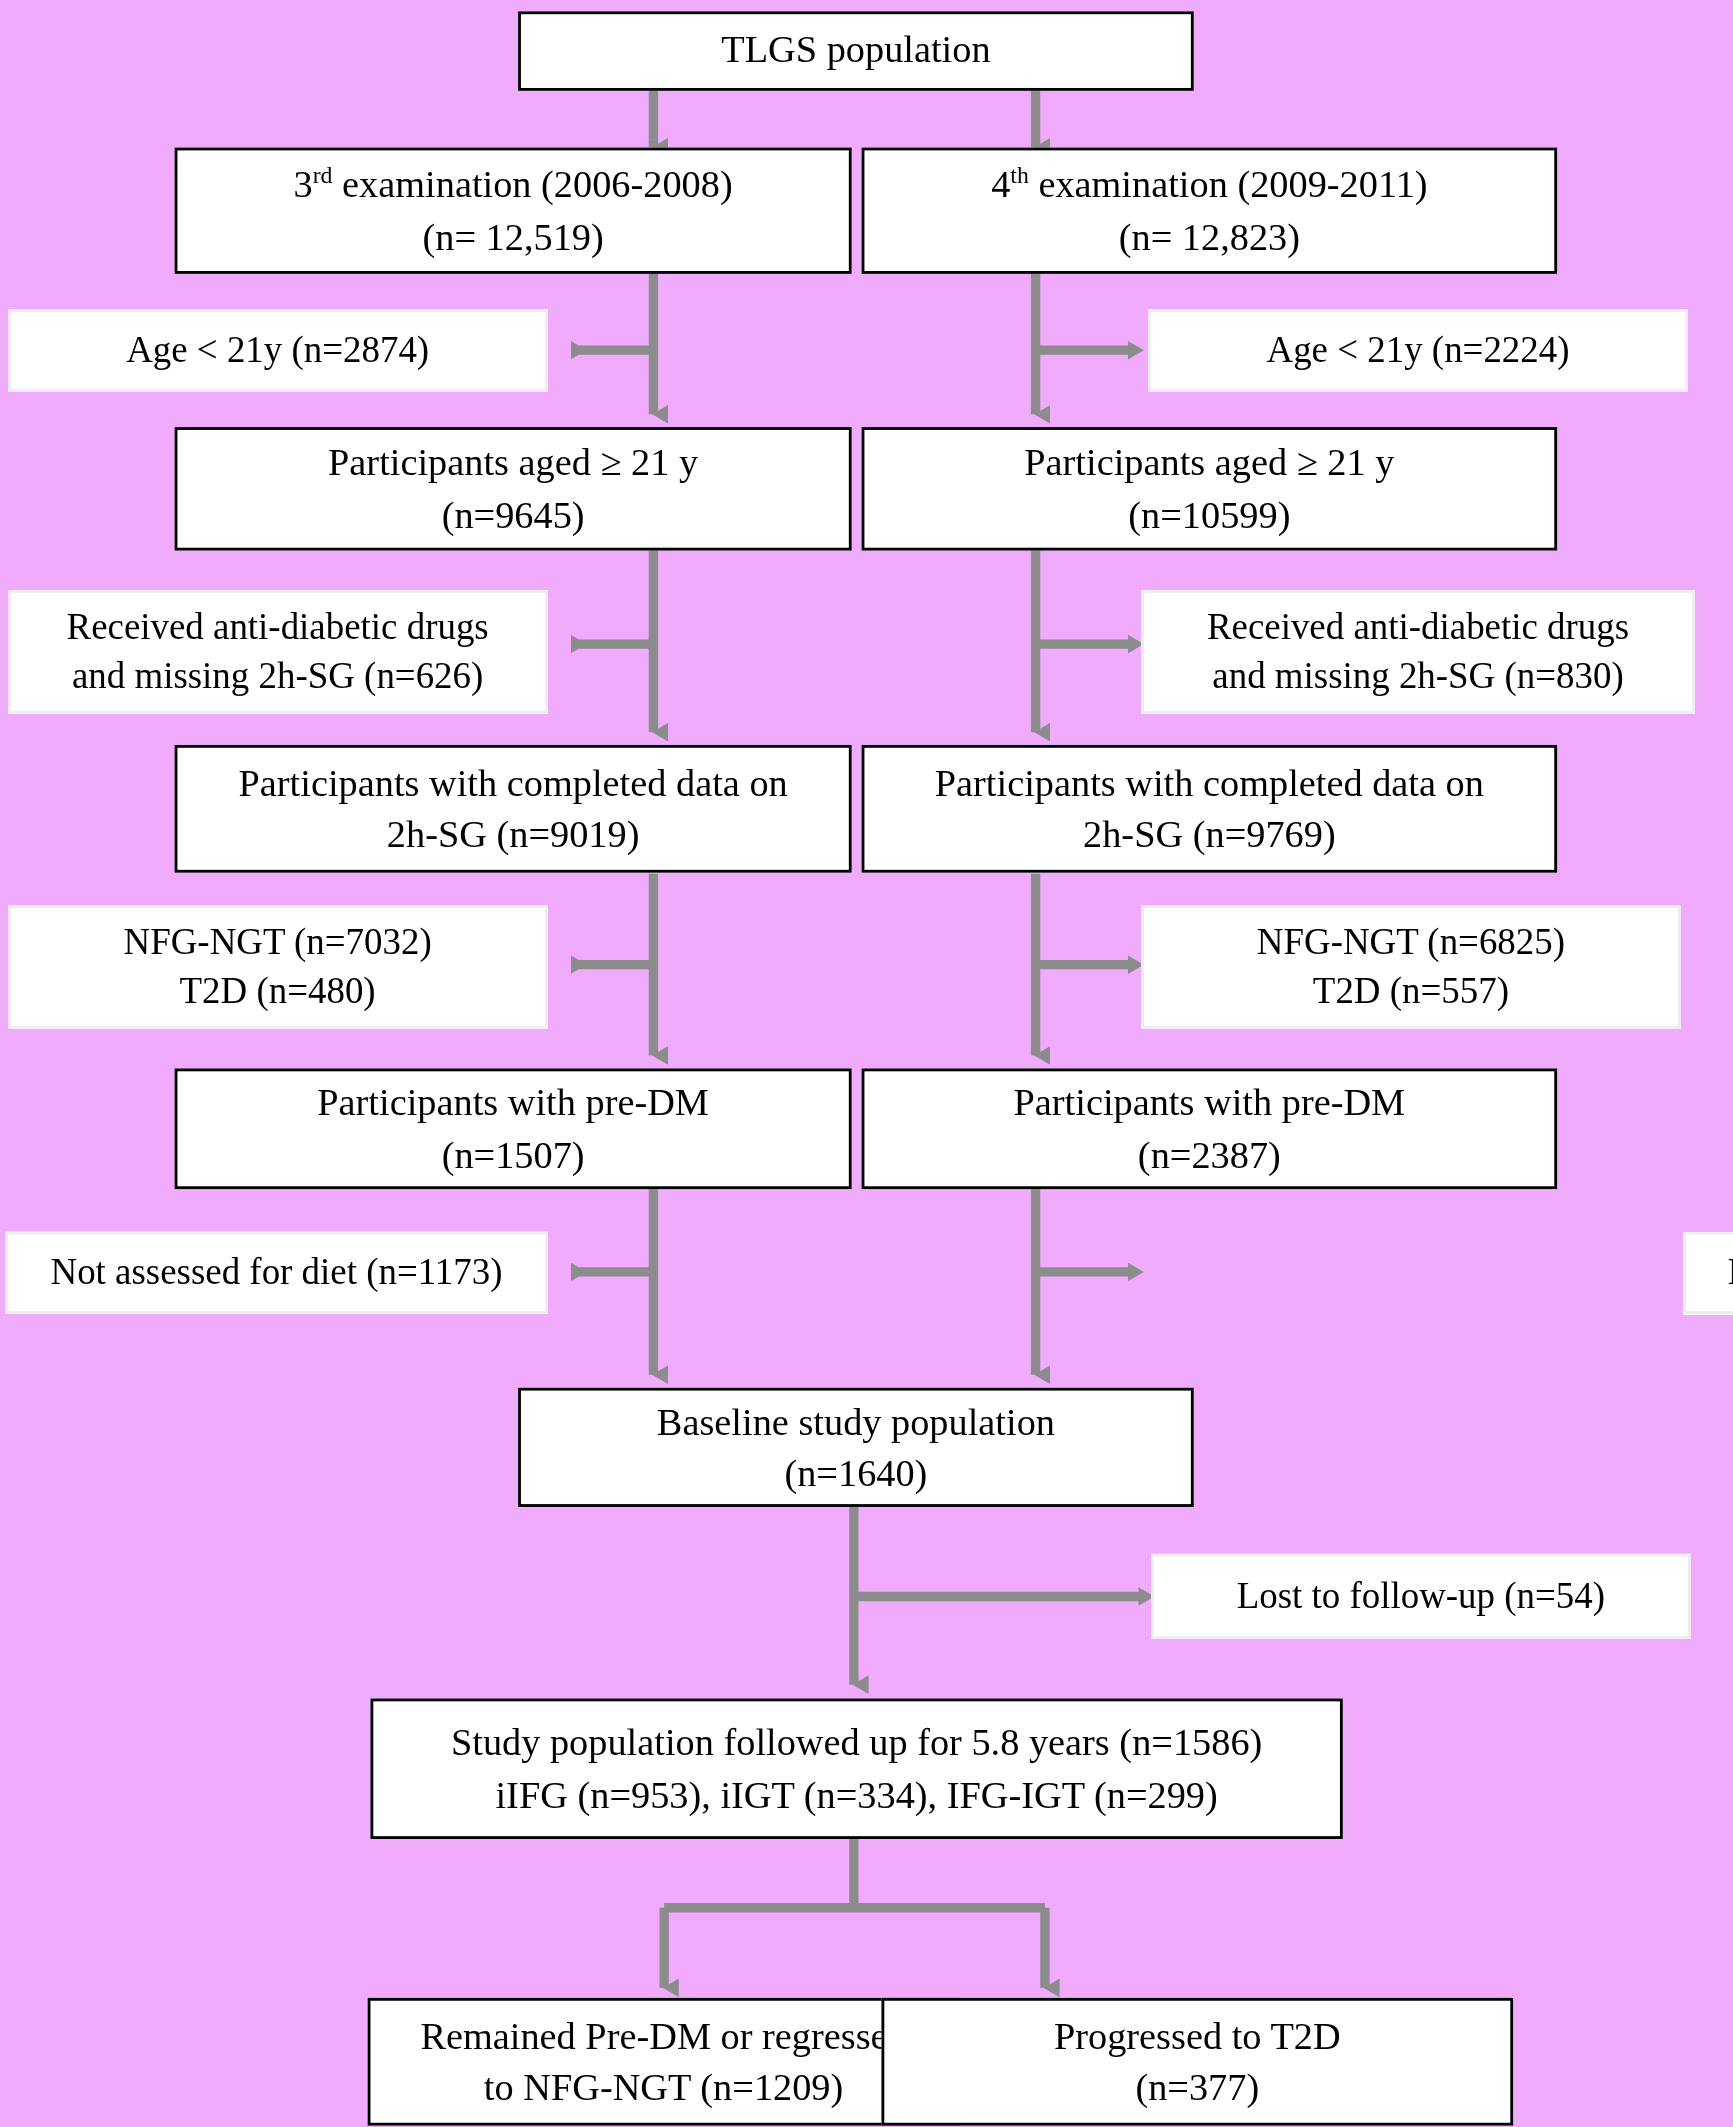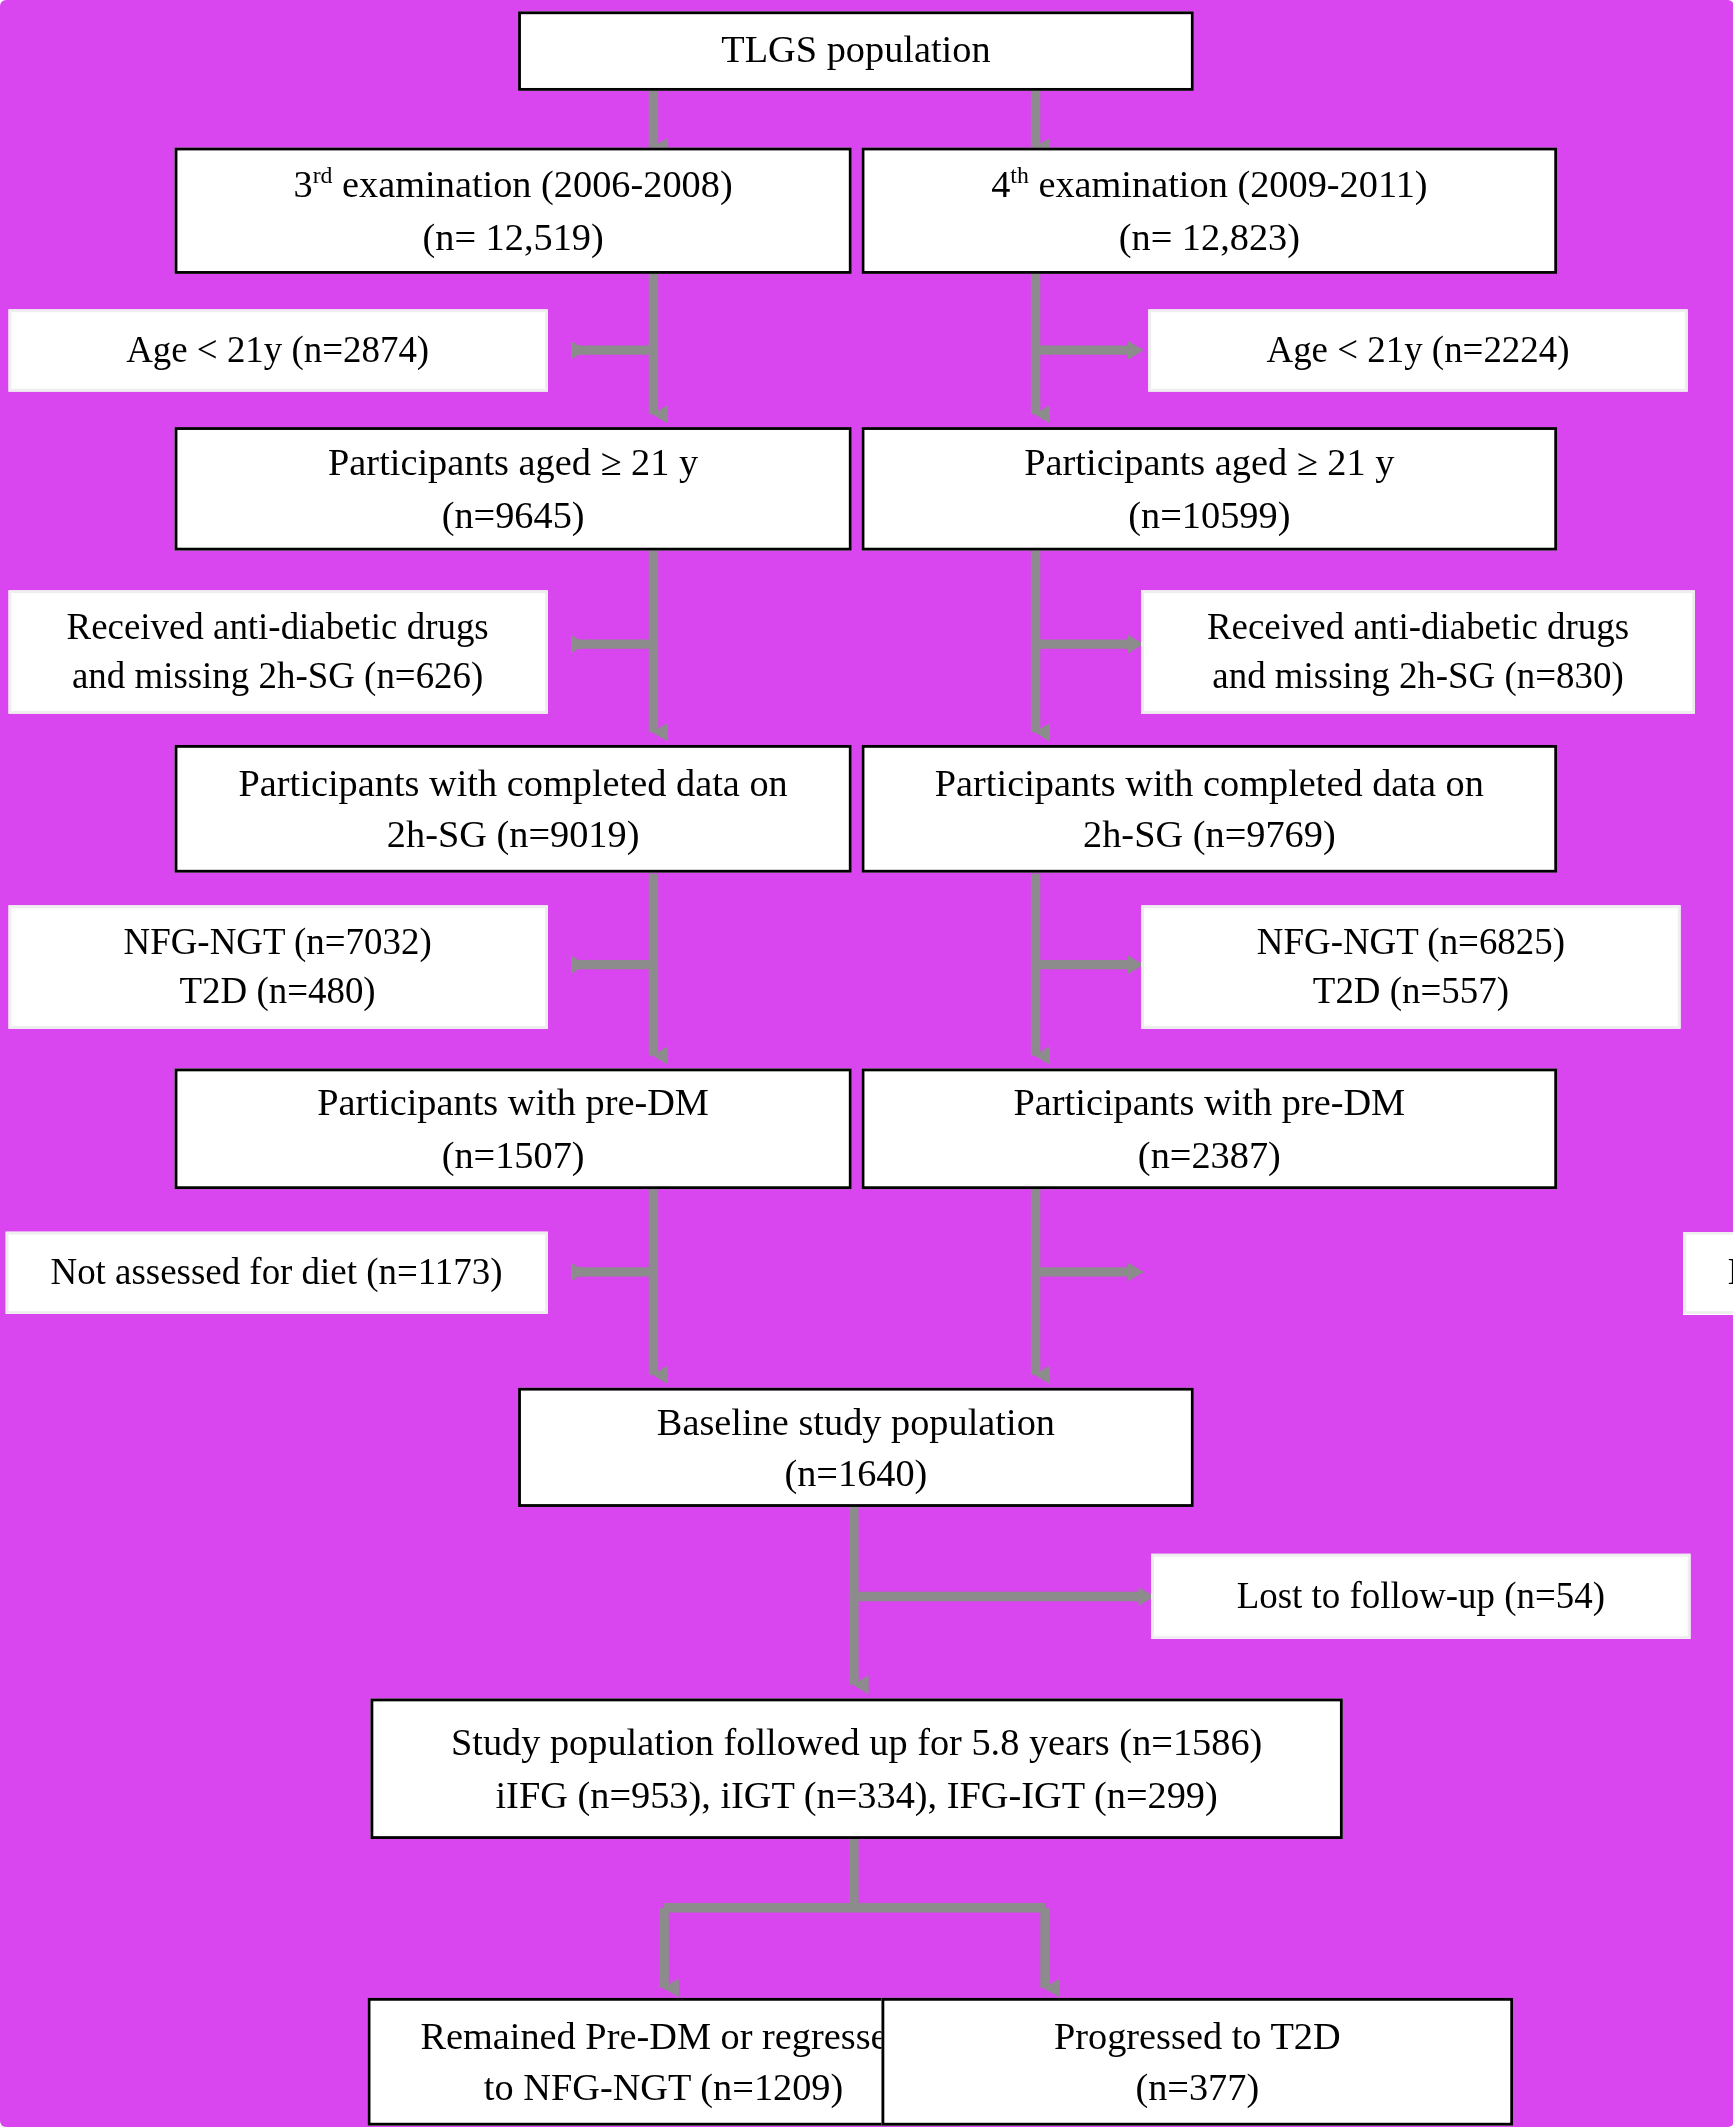--- a/index.html
+++ b/index.html
@@ -7,23 +7,22 @@
     padding: 0;
     background: #ffffff;
   }
   body {
     font-family: "Liberation Serif", "DejaVu Serif", serif;
   }
   #canvas {
     position: relative;
     width: 1734px;
     height: 2127px;
-    background: #d946ef;
+    background: #f0abfc;
     overflow: hidden;
-    border-radius: 6px;
   }
   .box {
     position: absolute;
     box-sizing: border-box;
     background: #ffffff;
     display: flex;
     flex-direction: column;
     align-items: center;
     justify-content: center;
     text-align: center;

